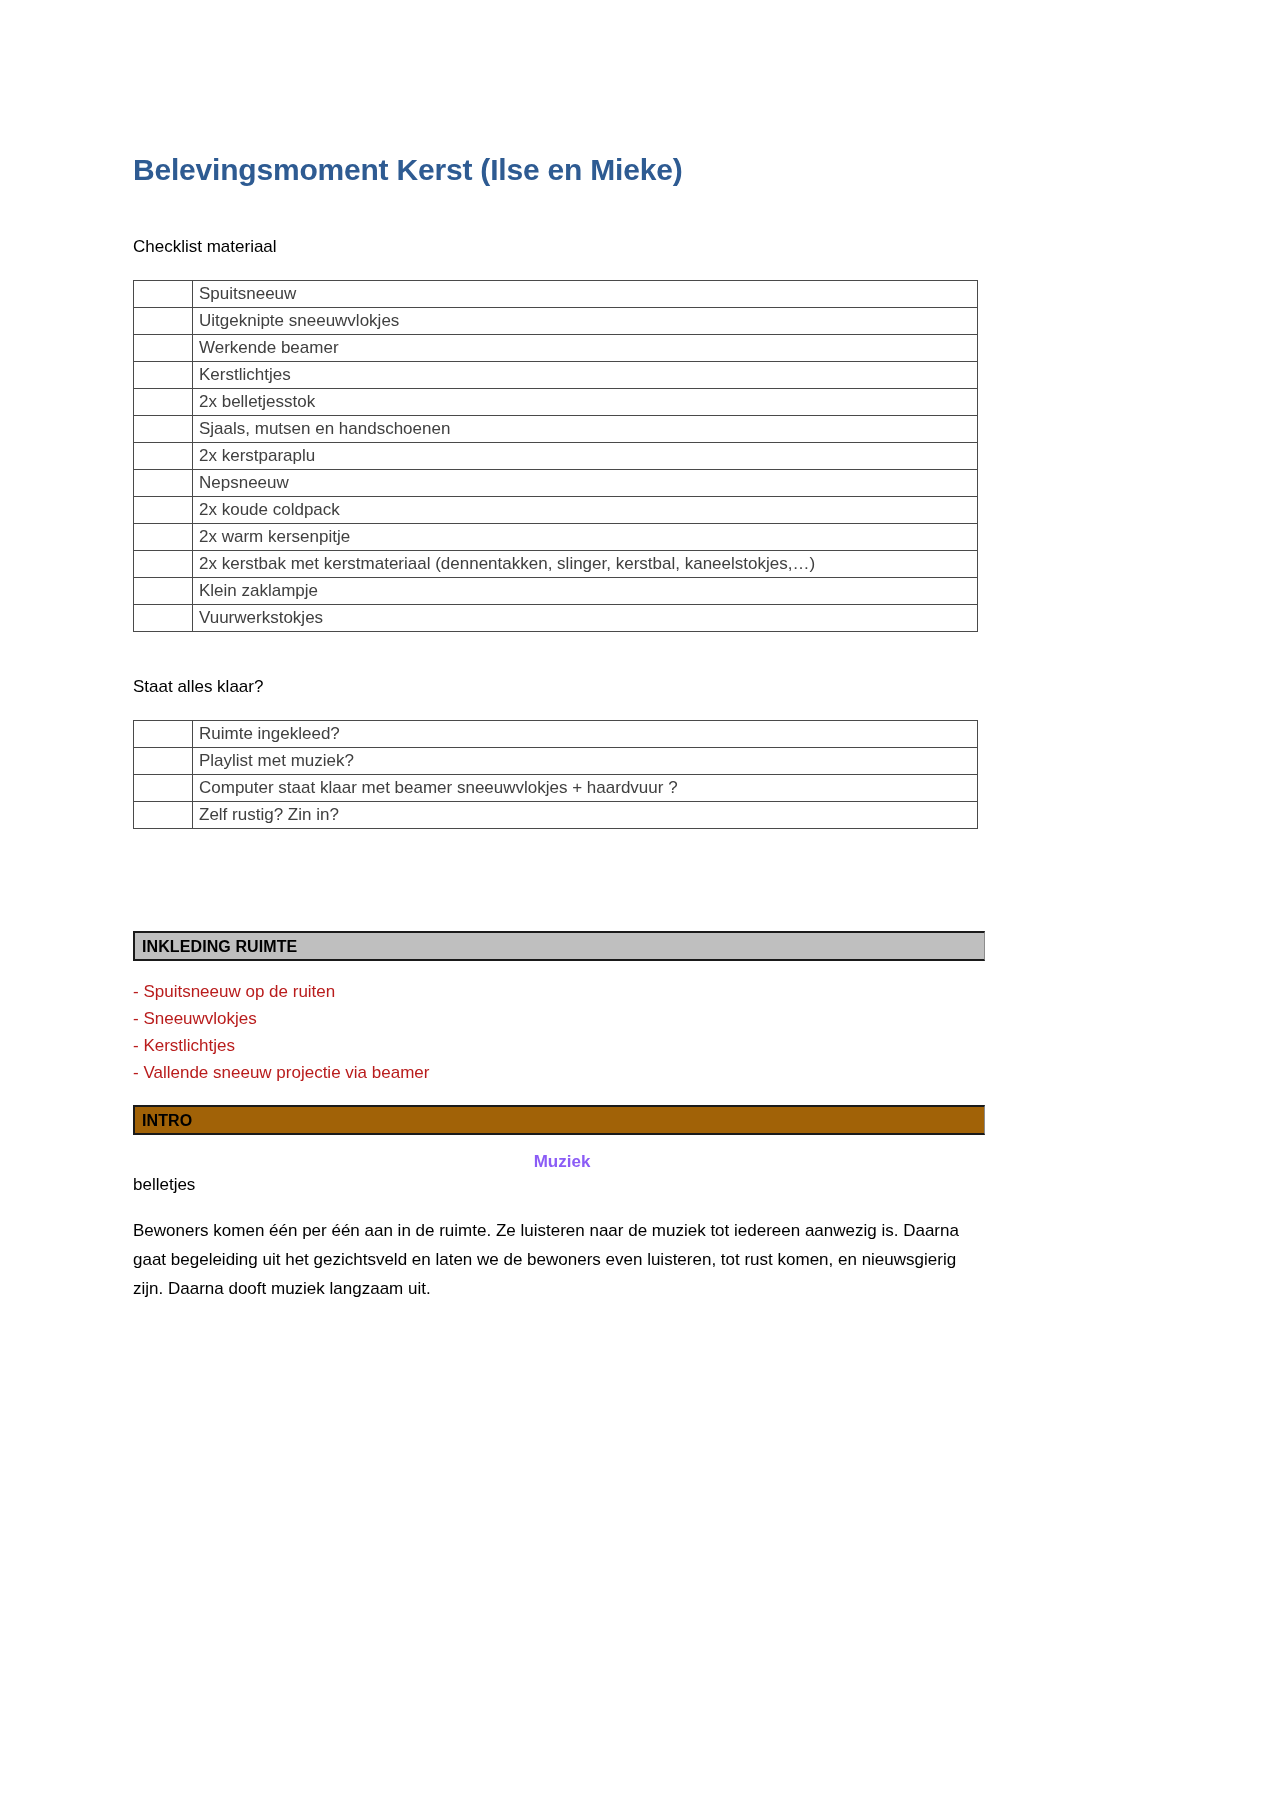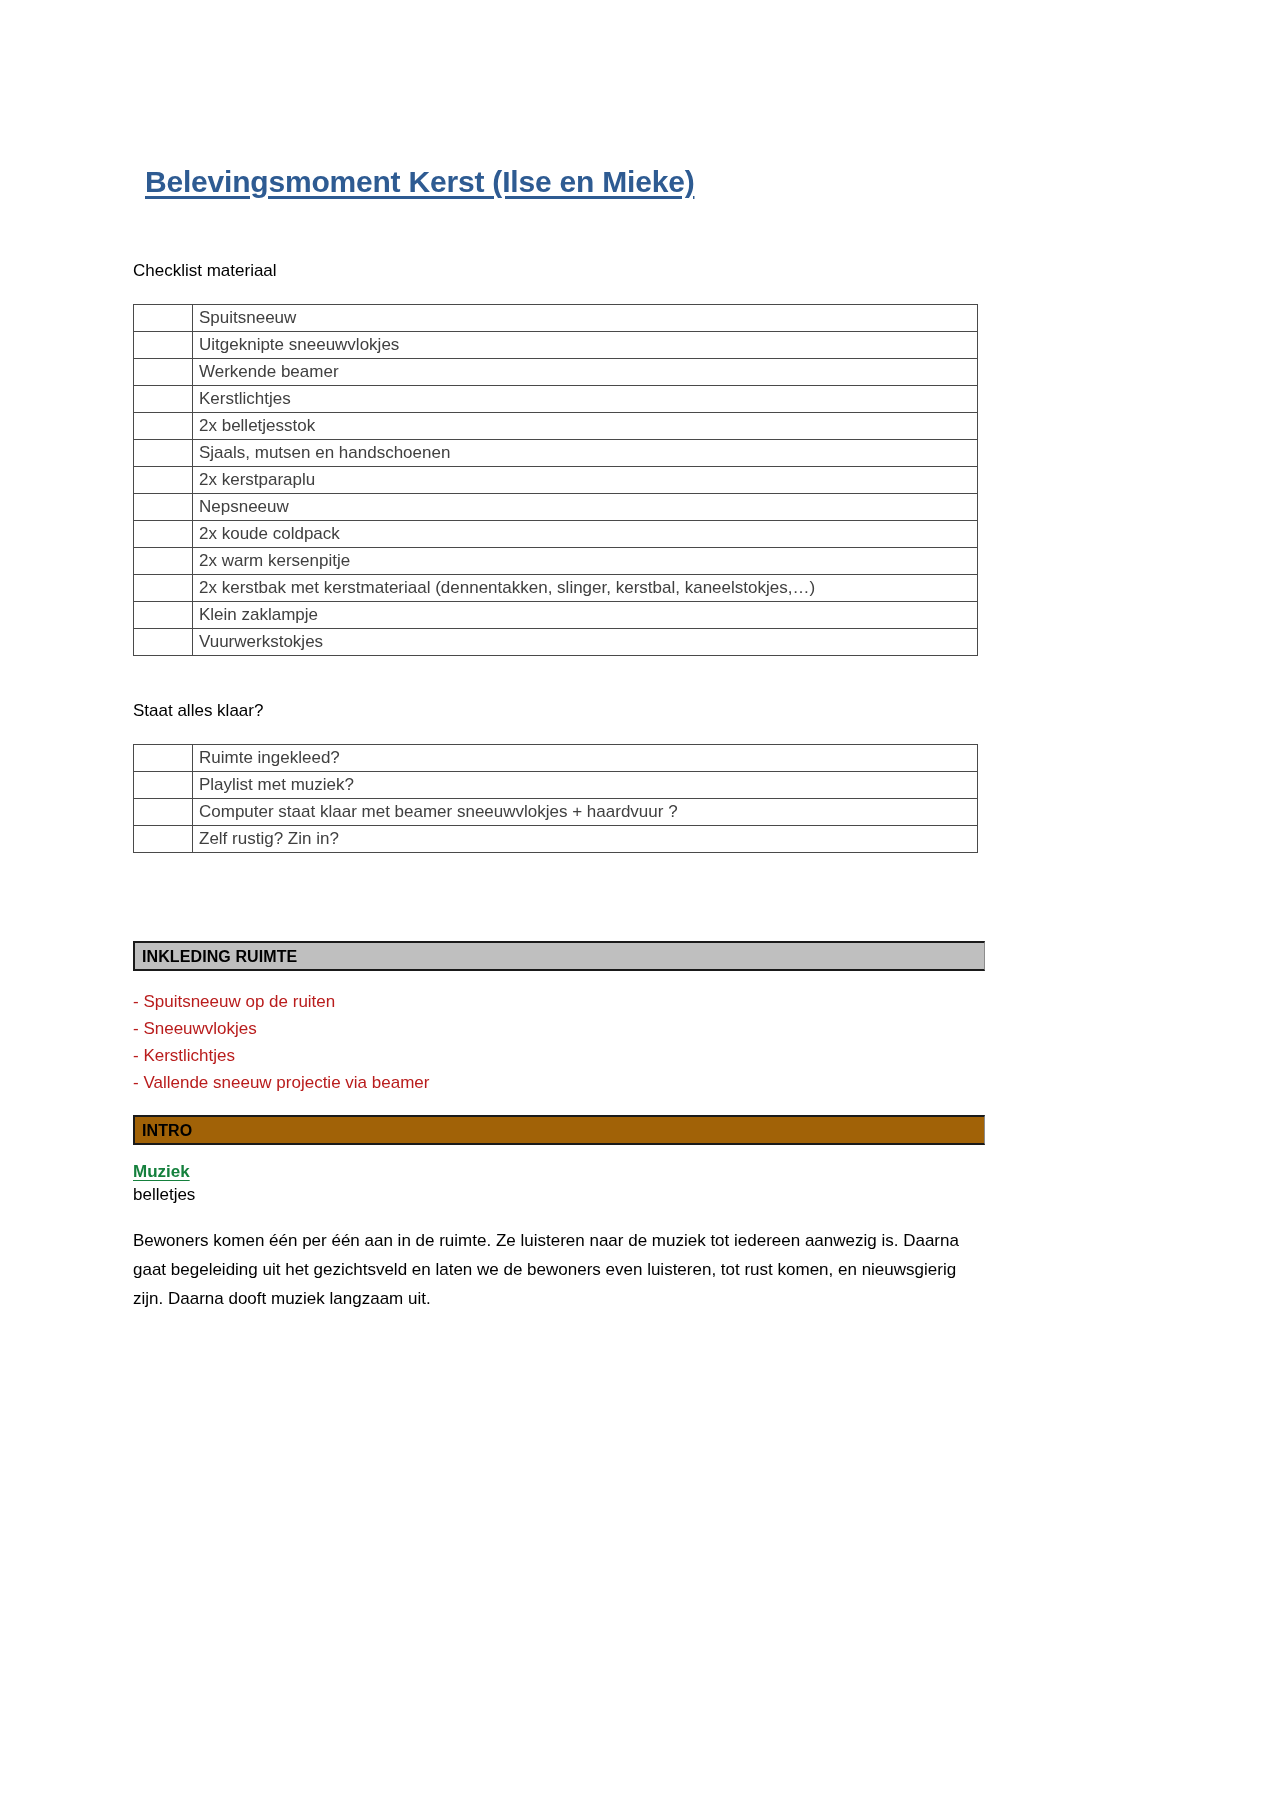--- a/index.html
+++ b/index.html
@@ -26,24 +26,23 @@
     left: 133px;
     top: 0;
     width: 858px;
   }
 
   
   .doc-title {
     font-size: 30px;
     font-weight: bold;
     color: #2E5B92;
-    text-decoration: underline;
     text-underline-offset: 4px;
     letter-spacing: -0.2px;
-    margin: 12px;
+    margin: 0;
     padding-top: 152px;
     line-height: 1.2;
     white-space: nowrap;
   }
 
   
   .plain-line {
     font-size: 17px;
     line-height: 1.3;
     color: #000;
@@ -103,24 +102,24 @@
     font-size: 17px;
     line-height: 27px;
     color: #b91c1c;
     white-space: nowrap;
   }
 
   
   .sub-head {
     font-size: 17px;
     font-weight: bold;
-    text-decoration: underline;
     text-underline-offset: 3px;
     line-height: 1.35;
-    color: #15803d;
+    color: #8b5cf6;
+    text-align: center;
   }
   .sub-sub {
     font-size: 17px;
     line-height: 1.35;
     color: #000;
   }
   .body-par {
     font-size: 17px;
     line-height: 29px;
     color: #000;
@@ -222,21 +221,21 @@
           </tr>
           <tr>
             <td class="tick">&nbsp;</td>
             <td>Zelf rustig? Zin in?</td>
           </tr>
         </tbody>
     </table>
 
     <div style="height:88px"></div>
 
-    <div class="section-banner" style="background: rgb(191, 191, 191);">INKLEDING RUIMTE</div>
+    <div class="section-banner" style="background: rgb(191, 191, 191); margin-top: 14px;">INKLEDING RUIMTE</div>
 
     <div style="height:17px"></div>
 
     <ul class="dash-list" id="inkleding-list">
         <li>- Spuitsneeuw op de ruiten</li>
         <li>- Sneeuwvlokjes</li>
         <li>- Kerstlichtjes</li>
         <li>- Vallende sneeuw projectie via beamer</li>
       </ul>
 

